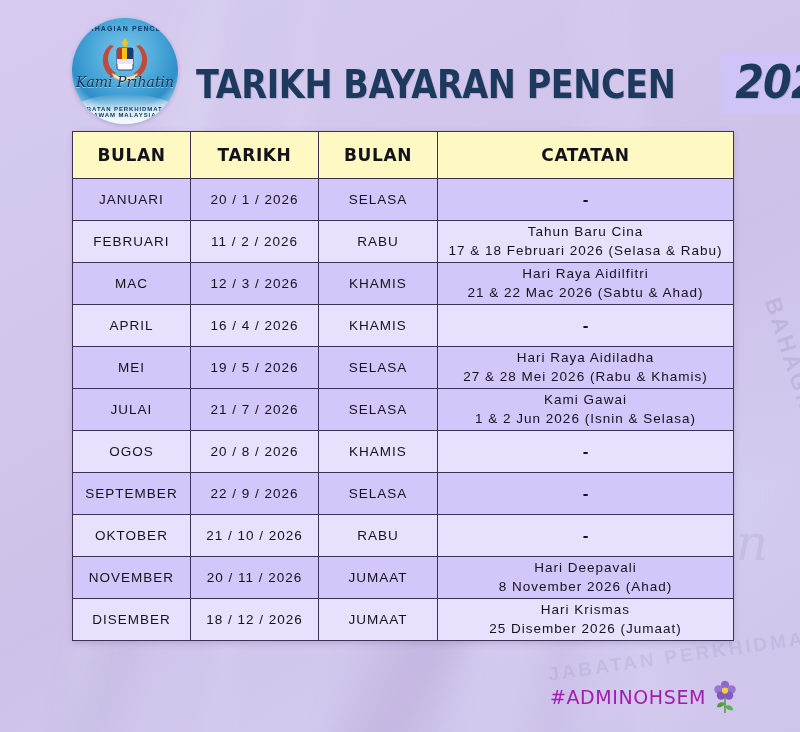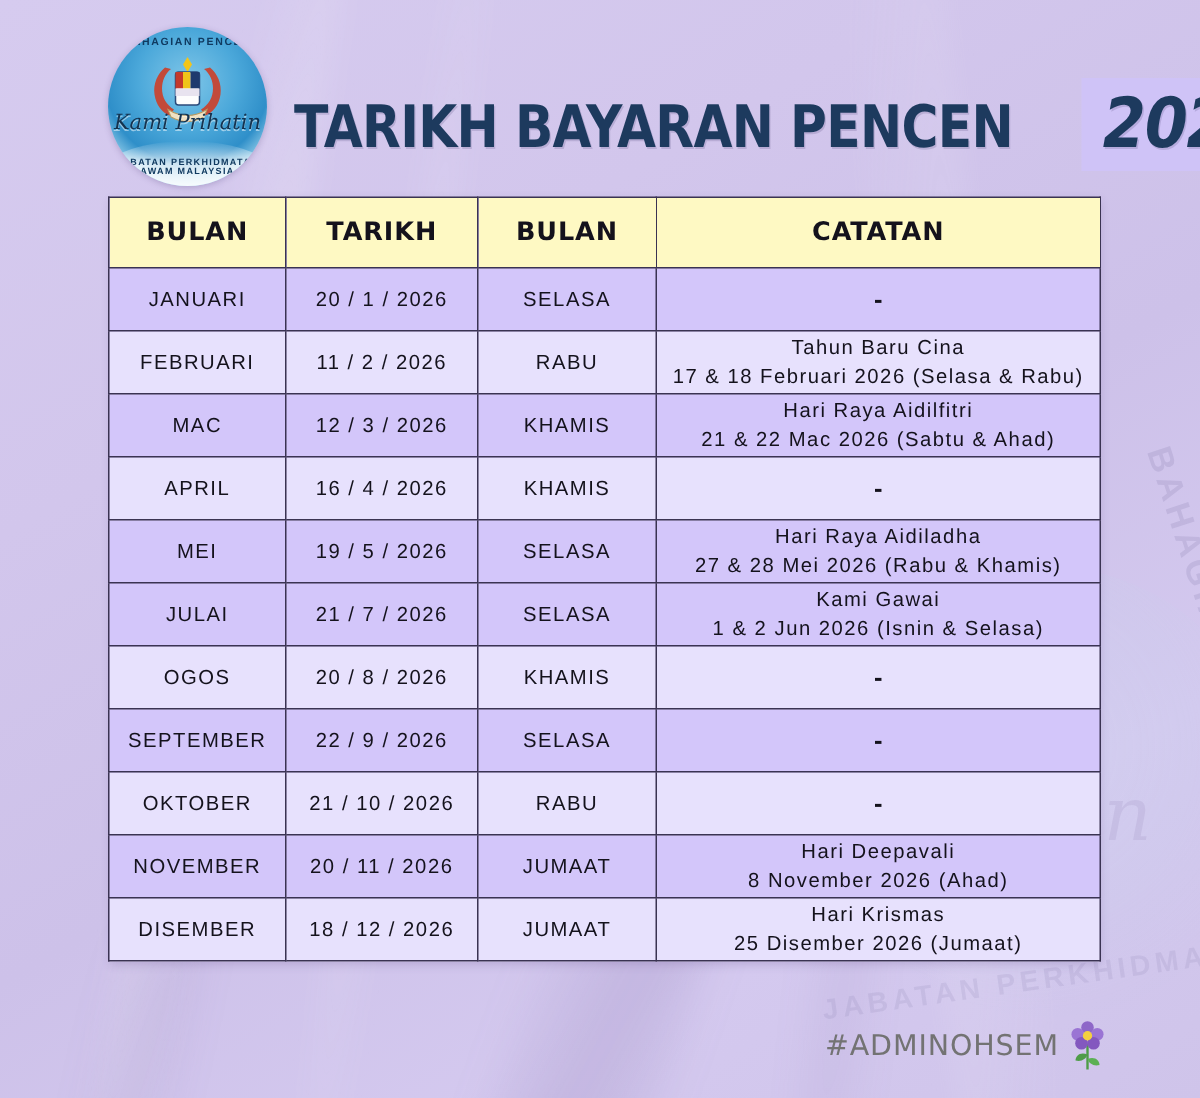--- a/index.html
+++ b/index.html
@@ -248,21 +248,21 @@
     display: flex;
     justify-content: flex-end;
     align-items: center;
     padding-right: 62px;
     gap: 6px;
   }
   .hashtag {
     font-family: "DejaVu Sans", sans-serif;
     font-size: 19px;
     letter-spacing: 0.6px;
-    color: #737373;
+    color: #a21caf;
   }
   .flower-icon { width: 26px; height: 34px; display: block; }
 </style>
 </head>
 <body>
 
 <div class="bg-layer">
   <div class="bg-streak s1"></div>
   <div class="bg-streak s2"></div>
   <div class="bg-streak s3"></div>

